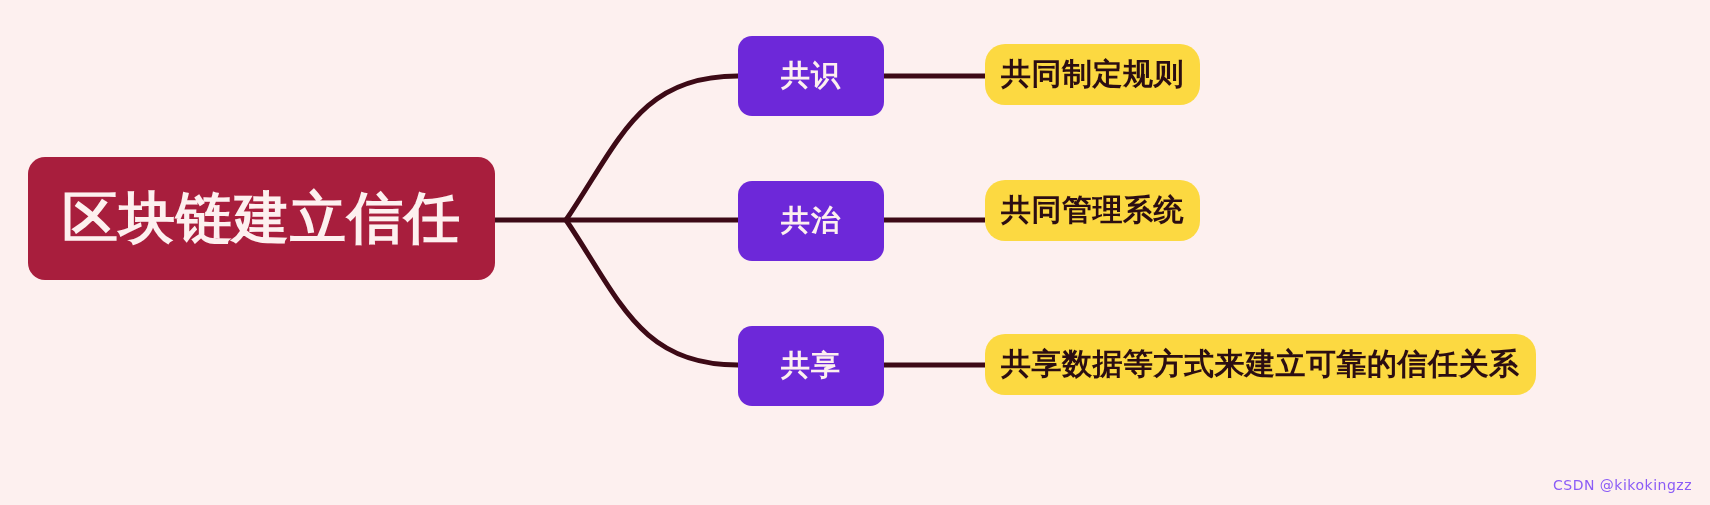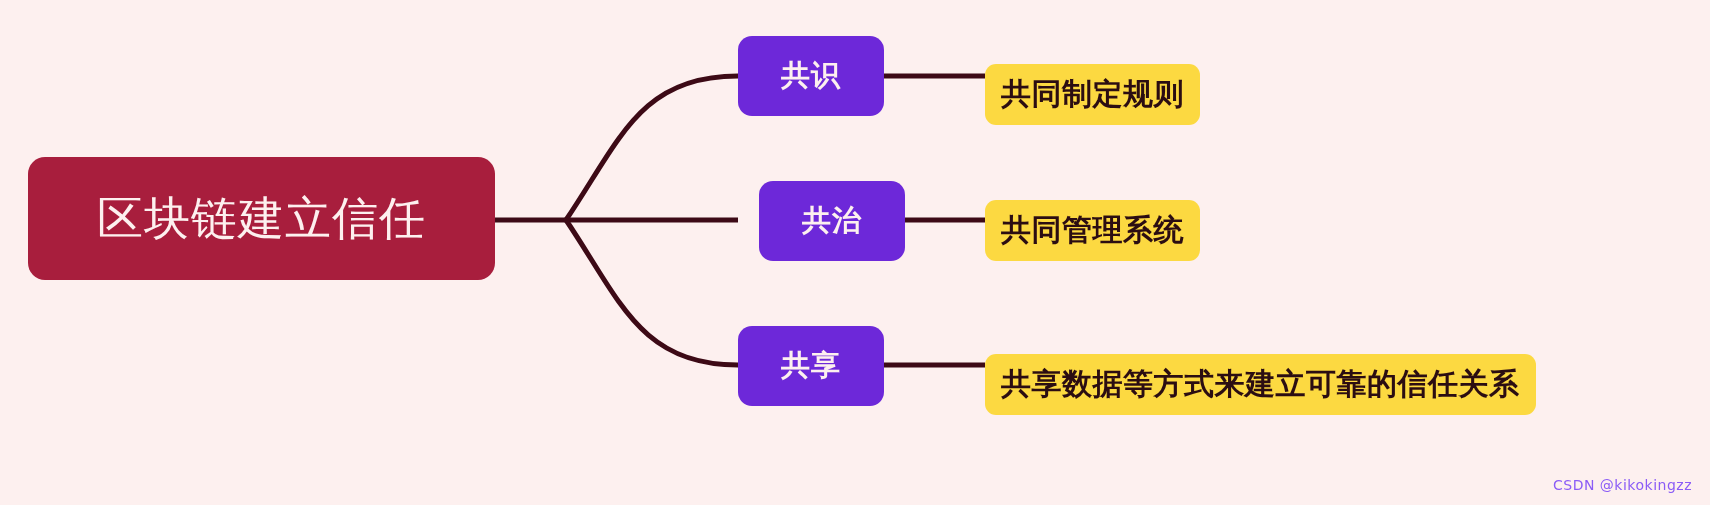--- a/index.html
+++ b/index.html
@@ -40,51 +40,50 @@
   #root-node {
     left: 28px;
     top: 157px;
     width: 467px;
     height: 123px;
     background: #a81e3d;
     border-radius: 17px;
   }
   #root-node .node-label {
     color: #fdf0ef;
-    font-size: 46px;
-    font-weight: normal;
+    font-size: 56px;
+    font-weight: bold;
     letter-spacing: 1px;
   }
 
   
   .branch-node {
     left: 738px;
     width: 146px;
     height: 80px;
     background: #6d28d9;
     border-radius: 14px;
   }
   .branch-node .node-label {
     color: #fdf0ef;
     font-size: 29px;
     font-weight: bold;
     letter-spacing: 1px;
   }
   #branch-node-0 { top: 36px; }
-  #branch-node-1 { top: 181px; margin-left: 21px; }
+  #branch-node-1 { top: 181px; }
   #branch-node-2 { top: 326px; text-align: center; }
 
   
   .leaf-node {
     left: 985px;
     height: 61px;
     background: #fcd941;
-    border-radius: 11px;
+    border-radius: 20px;
     padding: 4px 16px;
-    margin-top: 20px;
   }
   .leaf-node .node-label {
     color: #2b0d12;
     font-size: 30px;
     font-weight: bold;
     letter-spacing: 0.5px;
   }
   #leaf-node-0 { top: 44px; }
   #leaf-node-1 { top: 180px; }
   #leaf-node-2 { top: 334px; text-align: center; }

